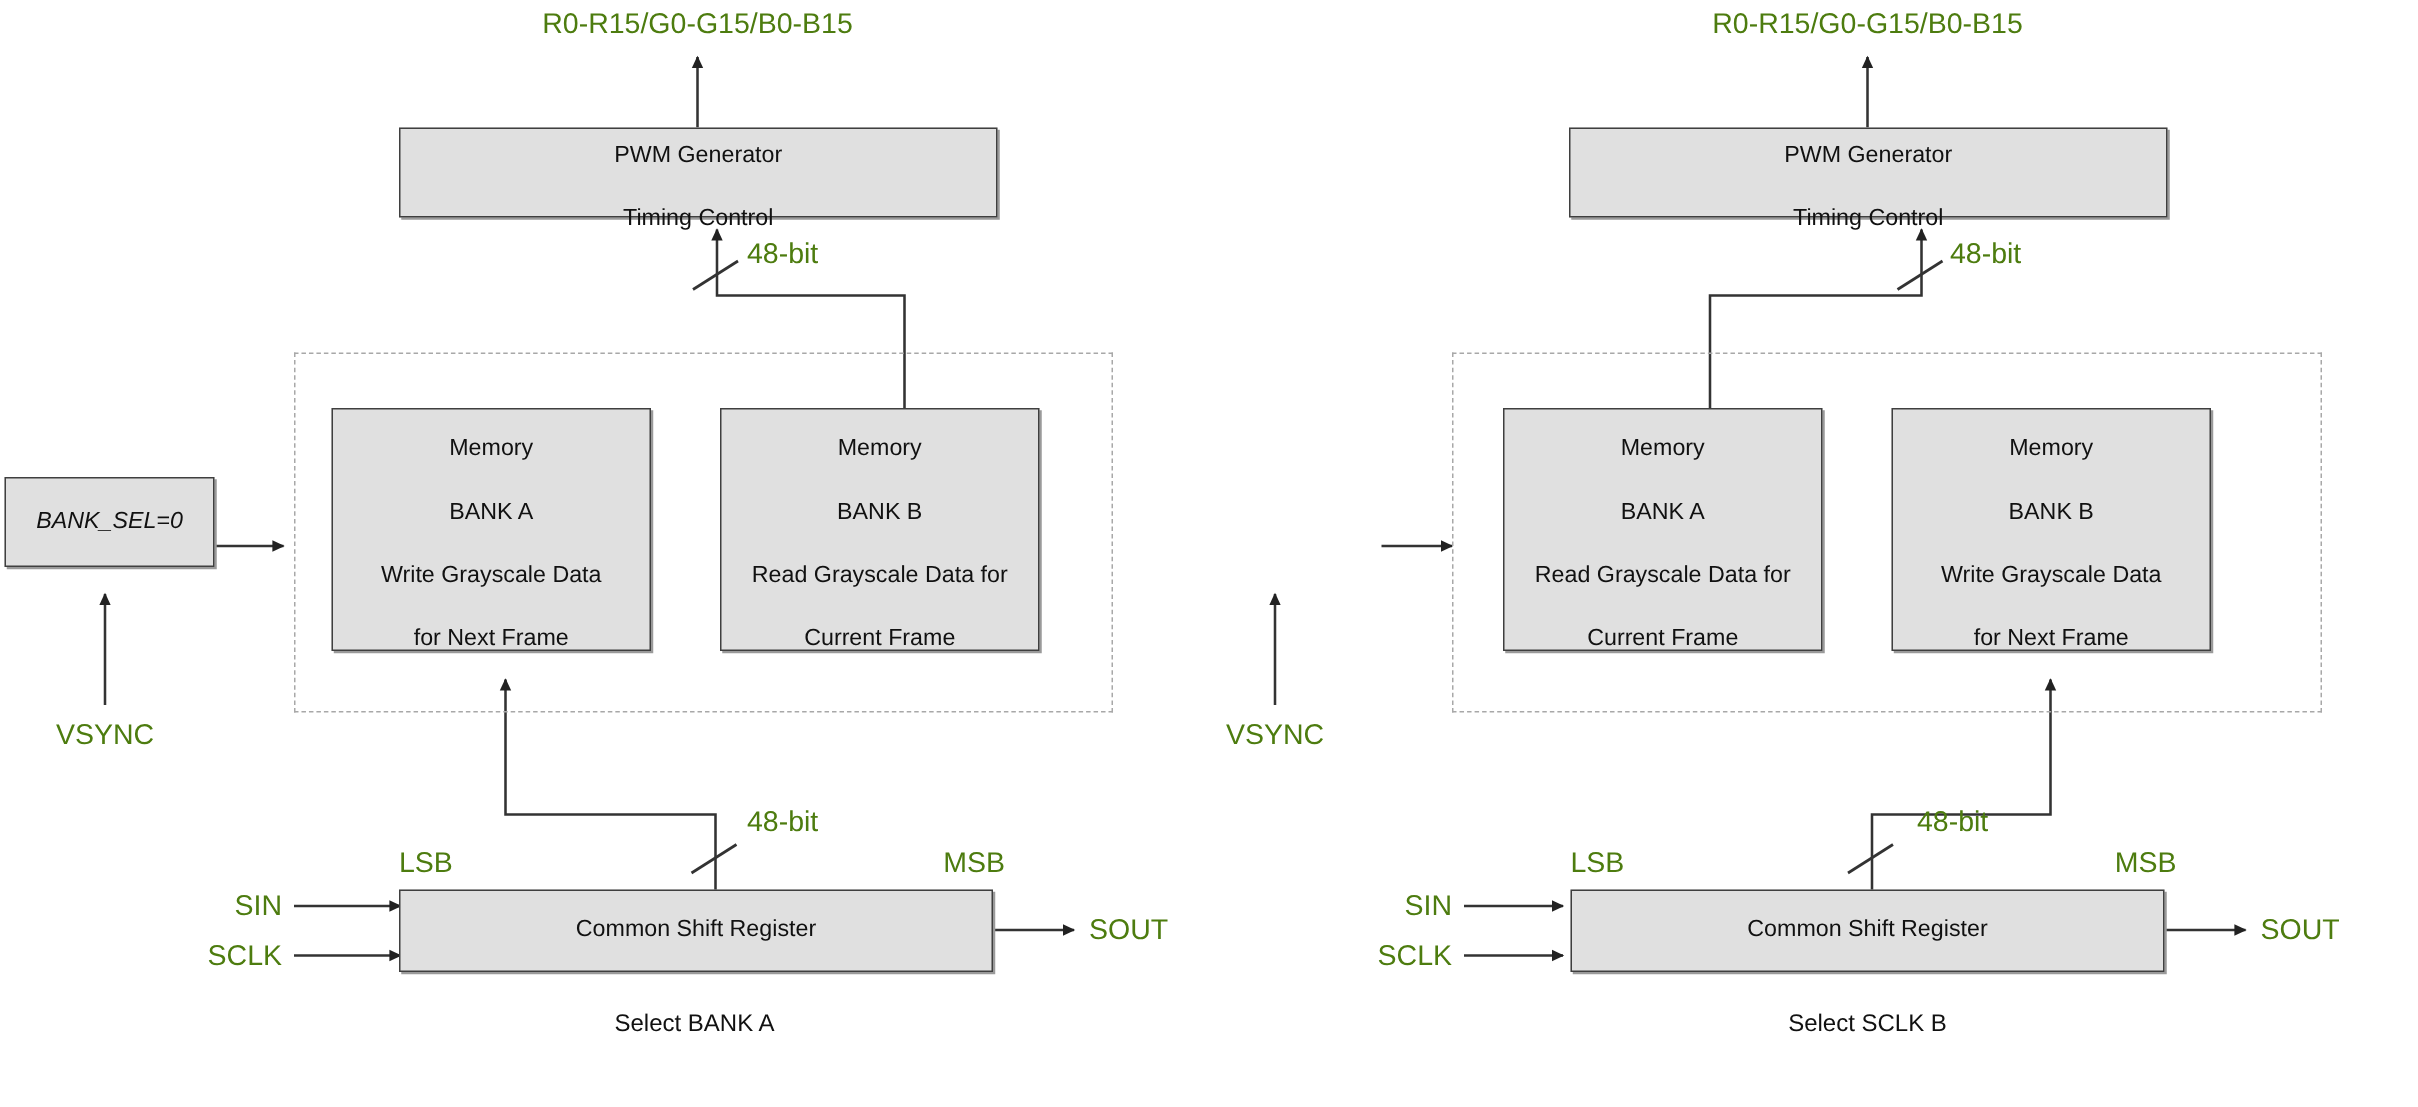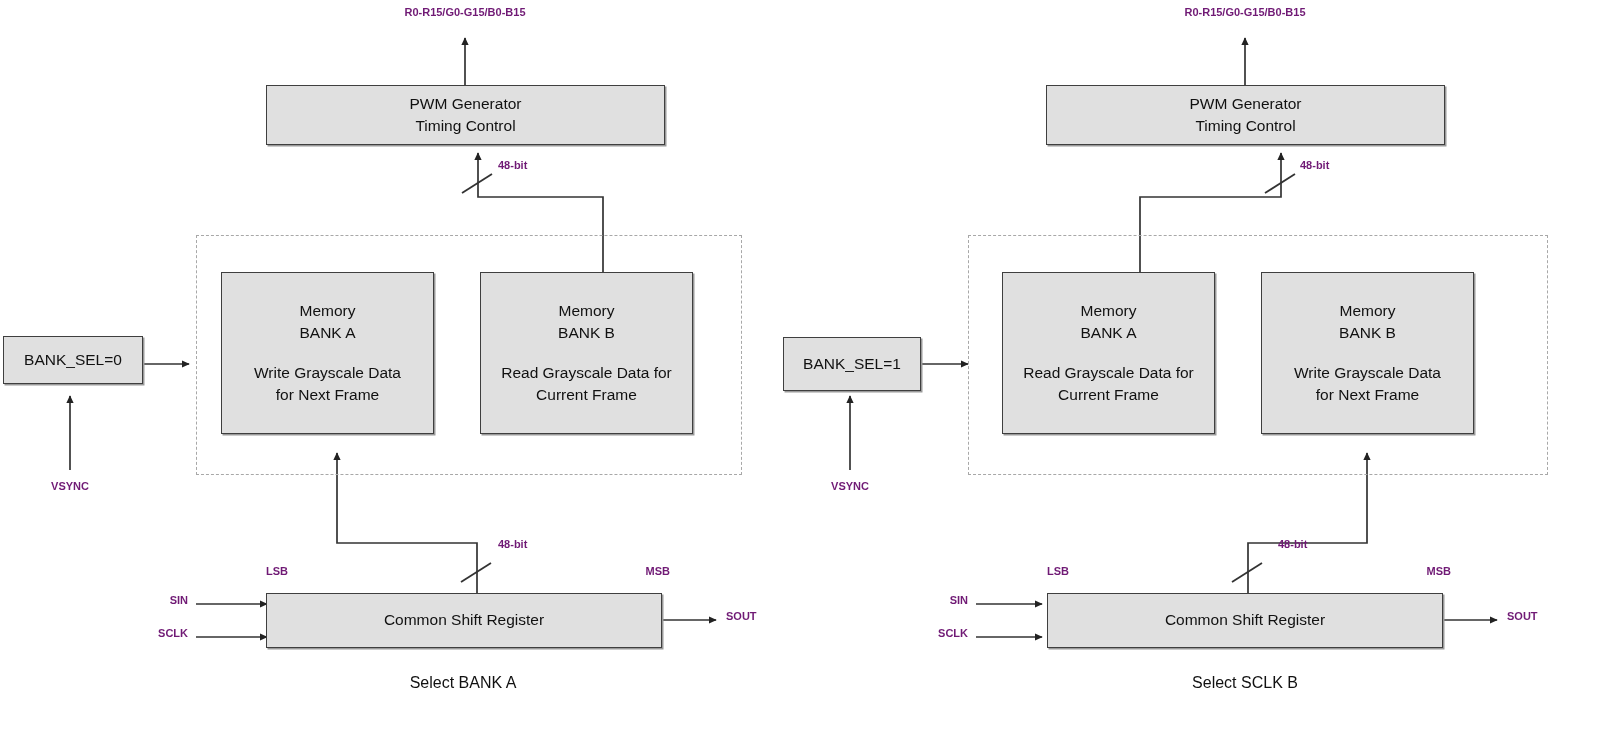--- a/index.html
+++ b/index.html
@@ -6,25 +6,25 @@
   body{width:1612px;height:738px;overflow:hidden;
        font-family:"Liberation Sans","DejaVu Sans",sans-serif;}
   #stage{position:relative;width:1612px;height:738px;background:#ffffff;}
   svg.wires{position:absolute;left:0;top:0;width:1612px;height:738px;pointer-events:none;}
 
   .box{position:absolute;box-sizing:border-box;background:#e0e0e0;
        border:1.6px solid #3f3f3f;display:flex;flex-direction:column;
        align-items:center;justify-content:center;text-align:center;
        color:#111;font-size:15.5px;line-height:1.45;}
   .box.shadowed{box-shadow:1.5px 1.5px 0 0 #9a9a9a;}
-  .memline{display:block;}
+  .memline{display:block;margin-top:20px;}
   .memgap{height:17px;}
   .dashed{position:absolute;box-sizing:border-box;border:1.4px dashed #a8a8a8;background:transparent;}
 
-  .lbl{position:absolute;color:#701a75;font-size:11px;white-space:nowrap;font-weight:bold;}
+  .lbl{position:absolute;color:#4d7c0f;font-size:19px;white-space:nowrap;}
   .lbl.c{transform:translateX(-50%);}
   .lbl.r{transform:translateX(-100%);}
   .caption{position:absolute;transform:translateX(-50%);font-size:16px;color:#111;white-space:nowrap;}
 </style>
 </head>
 <body>
 
 <div id="stage">
 
   <svg class="wires" viewBox="0 0 1612 738">
@@ -85,21 +85,21 @@
   </div>
 
   <div class="box shadowed" style="left:480px;top:272px;width:213px;height:162px;">
     <span class="memline">Memory</span>
     <span class="memline">BANK B</span>
     <span class="memgap"></span>
     <span class="memline">Read Grayscale Data for</span>
     <span class="memline">Current Frame</span>
   </div>
 
-  <div class="box shadowed" style="left:3px;top:336px;width:140px;height:48px;">
+  <div class="box shadowed" style="left:3px;top:318px;width:140px;height:60px;font-style:italic;">
     <span>BANK_SEL=0</span>
   </div>
 
   <div class="lbl c" style="left:70px;top:480px;">VSYNC</div>
 
   <div class="lbl" style="left:498px;top:538px;">48-bit</div>
 
   <div class="lbl" style="left:266px;top:565px;">LSB</div>
   <div class="lbl r" style="left:670px;top:565px;">MSB</div>
 
@@ -133,23 +133,20 @@
   </div>
 
   <div class="box shadowed" style="left:1261px;top:272px;width:213px;height:162px;">
     <span class="memline">Memory</span>
     <span class="memline">BANK B</span>
     <span class="memgap"></span>
     <span class="memline">Write Grayscale Data</span>
     <span class="memline">for Next Frame</span>
   </div>
 
-  <div class="box shadowed" style="left:783px;top:337px;width:138px;height:54px;">
-    <span>BANK_SEL=1</span>
-  </div>
 
   <div class="lbl c" style="left:850px;top:480px;">VSYNC</div>
 
   <div class="lbl" style="left:1278px;top:538px;">48-bit</div>
 
   <div class="lbl" style="left:1047px;top:565px;">LSB</div>
   <div class="lbl r" style="left:1451px;top:565px;">MSB</div>
 
   <div class="box shadowed" style="left:1047px;top:593px;width:396px;height:55px;">
     <span>Common Shift Register</span>

